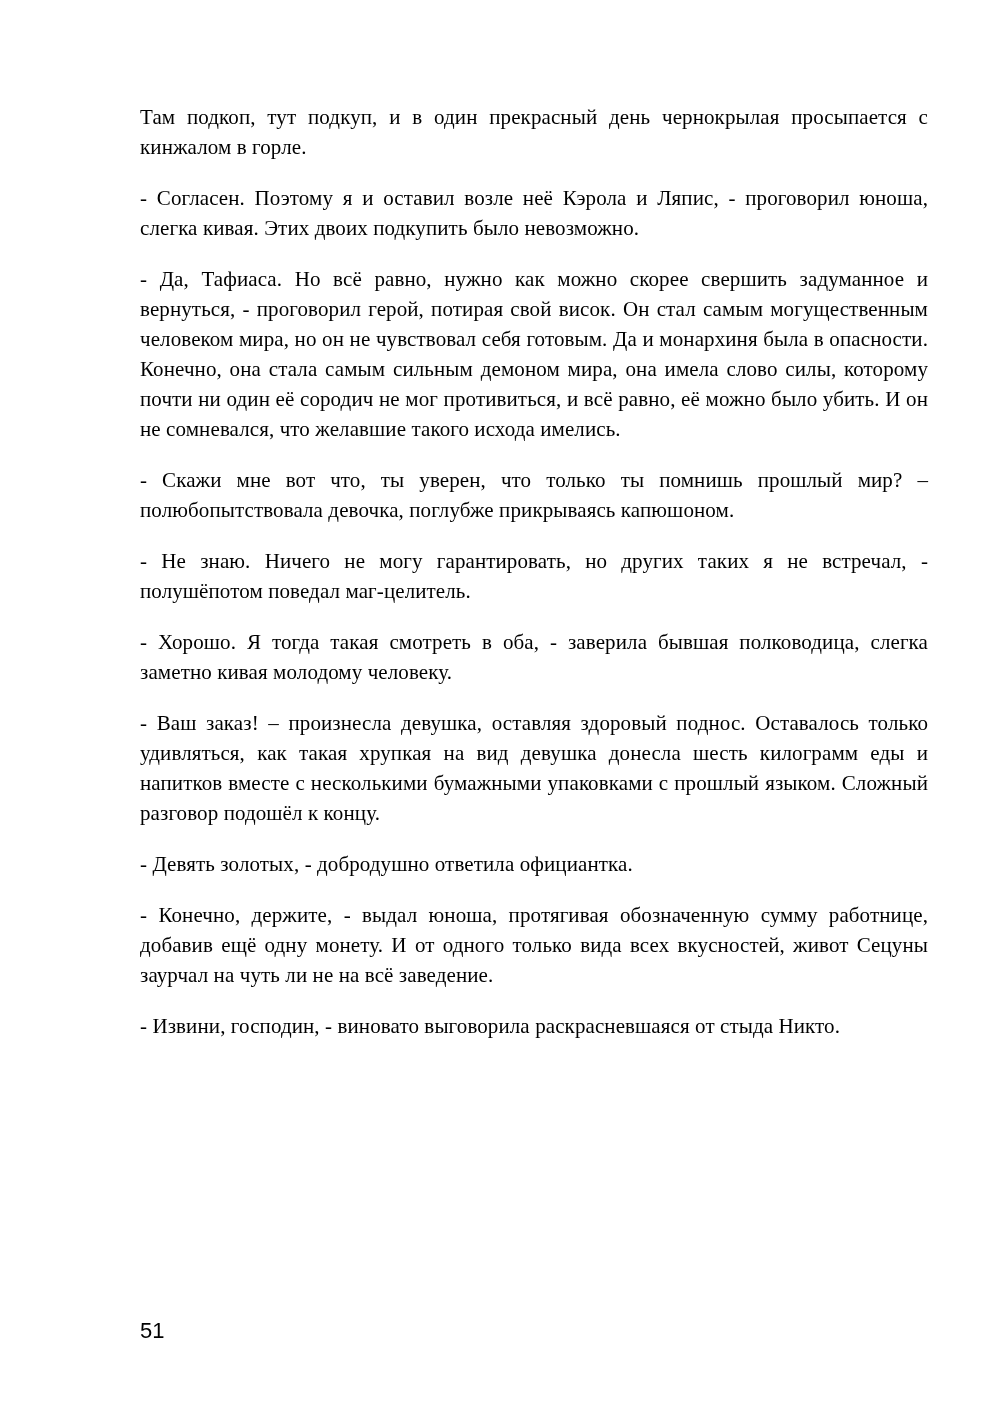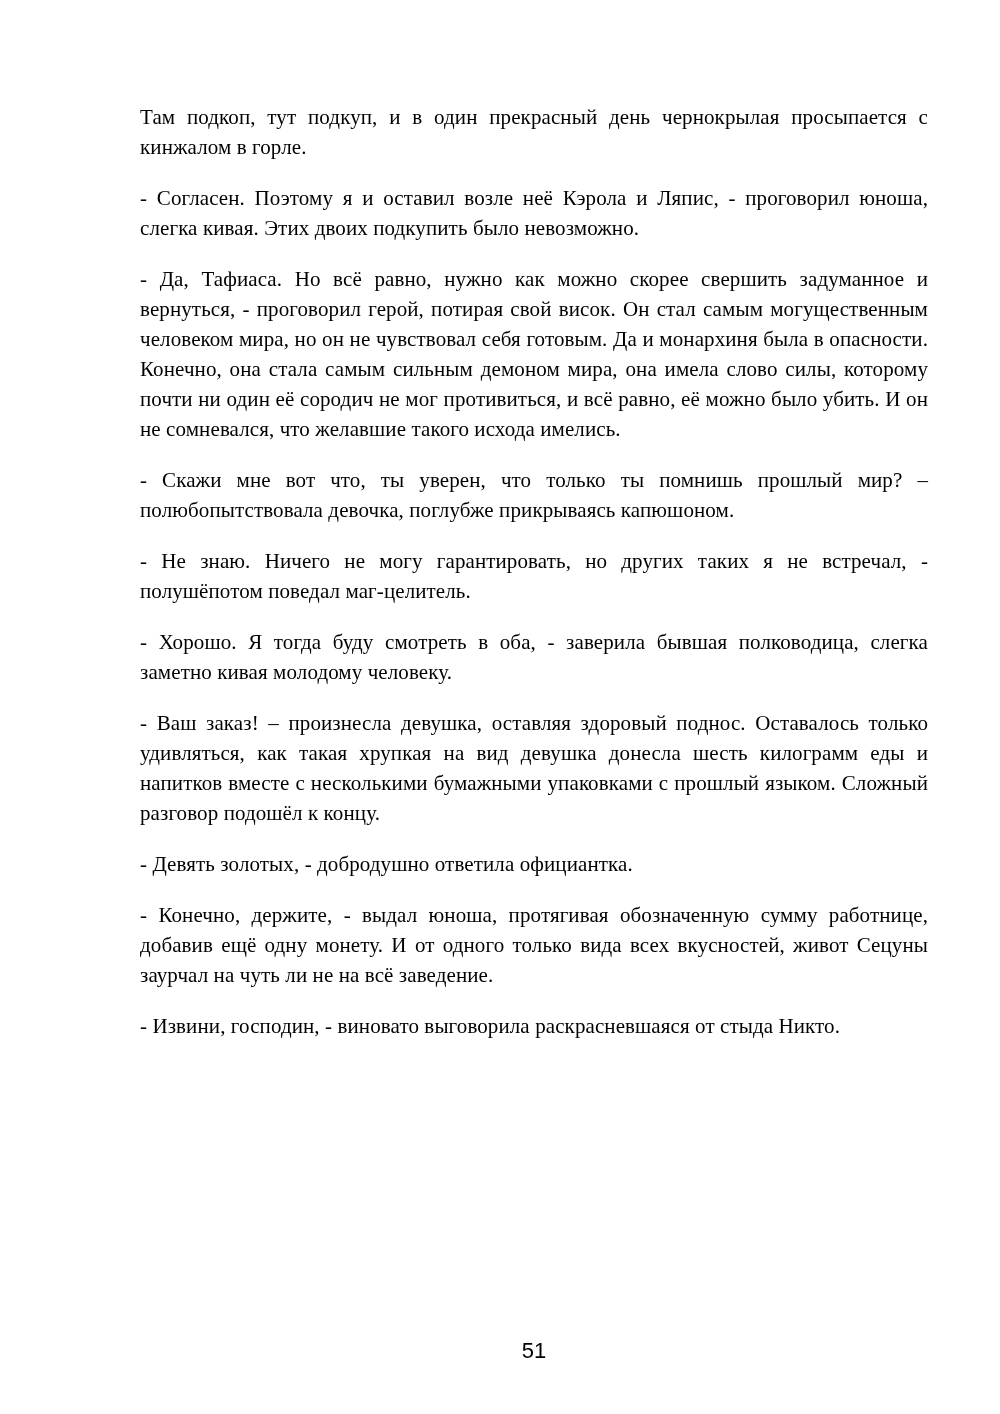--- a/index.html
+++ b/index.html
@@ -38,41 +38,39 @@
     color: #000000;
     text-align: justify;
     text-justify: inter-word;
     letter-spacing: 0.1px;
   }
   .footer {
     position: absolute;
     left: 140px;
     top: 1308px;
     width: 788px;
-    text-align: center;
-    margin-top: 20px;
   }
   .pagenum {
     font-family: "Liberation Sans", sans-serif;
     font-size: 22px;
     line-height: 1;
     color: #000000;
   }
 </style>
 </head>
 <body>
 
 <div class="page">
   <div class="text-block">
     <p class="para">Там подкоп, тут подкуп, и в один прекрасный день чернокрылая просыпается с кинжалом в горле.</p>
     <p class="para">- Согласен. Поэтому я и оставил возле неё Кэрола и Ляпис, - проговорил юноша, слегка кивая. Этих двоих подкупить было невозможно.</p>
     <p class="para">- Да, Тафиаса. Но всё равно, нужно как можно скорее свершить задуманное и вернуться, - проговорил герой, потирая свой висок. Он стал самым могущественным человеком мира, но он не чувствовал себя готовым. Да и монархиня была в опасности. Конечно, она стала самым сильным демоном мира, она имела слово силы, которому почти ни один её сородич не мог противиться, и всё равно, её можно было убить. И он не сомневался, что желавшие такого исхода имелись.</p>
     <p class="para">- Скажи мне вот что, ты уверен, что только ты помнишь прошлый мир? – полюбопытствовала девочка, поглубже прикрываясь капюшоном.</p>
     <p class="para">- Не знаю. Ничего не могу гарантировать, но других таких я не встречал, - полушёпотом поведал маг-целитель.</p>
-    <p class="para">- Хорошо. Я тогда буду смотреть в оба, - заверила бывшая полководица, слегка заметно кивая молодому человеку.</p>
+    <p class="para">- Хорошо. Я тогда такая смотреть в оба, - заверила бывшая полководица, слегка заметно кивая молодому человеку.</p>
     <p class="para">- Ваш заказ! – произнесла девушка, оставляя здоровый поднос. Оставалось только удивляться, как такая хрупкая на вид девушка донесла шесть килограмм еды и напитков вместе с несколькими бумажными упаковками с прошлый языком. Сложный разговор подошёл к концу.</p>
     <p class="para">- Девять золотых, - добродушно ответила официантка.</p>
     <p class="para">- Конечно, держите, - выдал юноша, протягивая обозначенную сумму работнице, добавив ещё одну монету. И от одного только вида всех вкусностей, живот Сецуны заурчал на чуть ли не на всё заведение.</p>
     <p class="para">- Извини, господин, - виновато выговорила раскрасневшаяся от стыда Никто.</p>
   </div>
   <div class="footer">
     <span class="pagenum">51</span>
   </div>
 </div>
 

